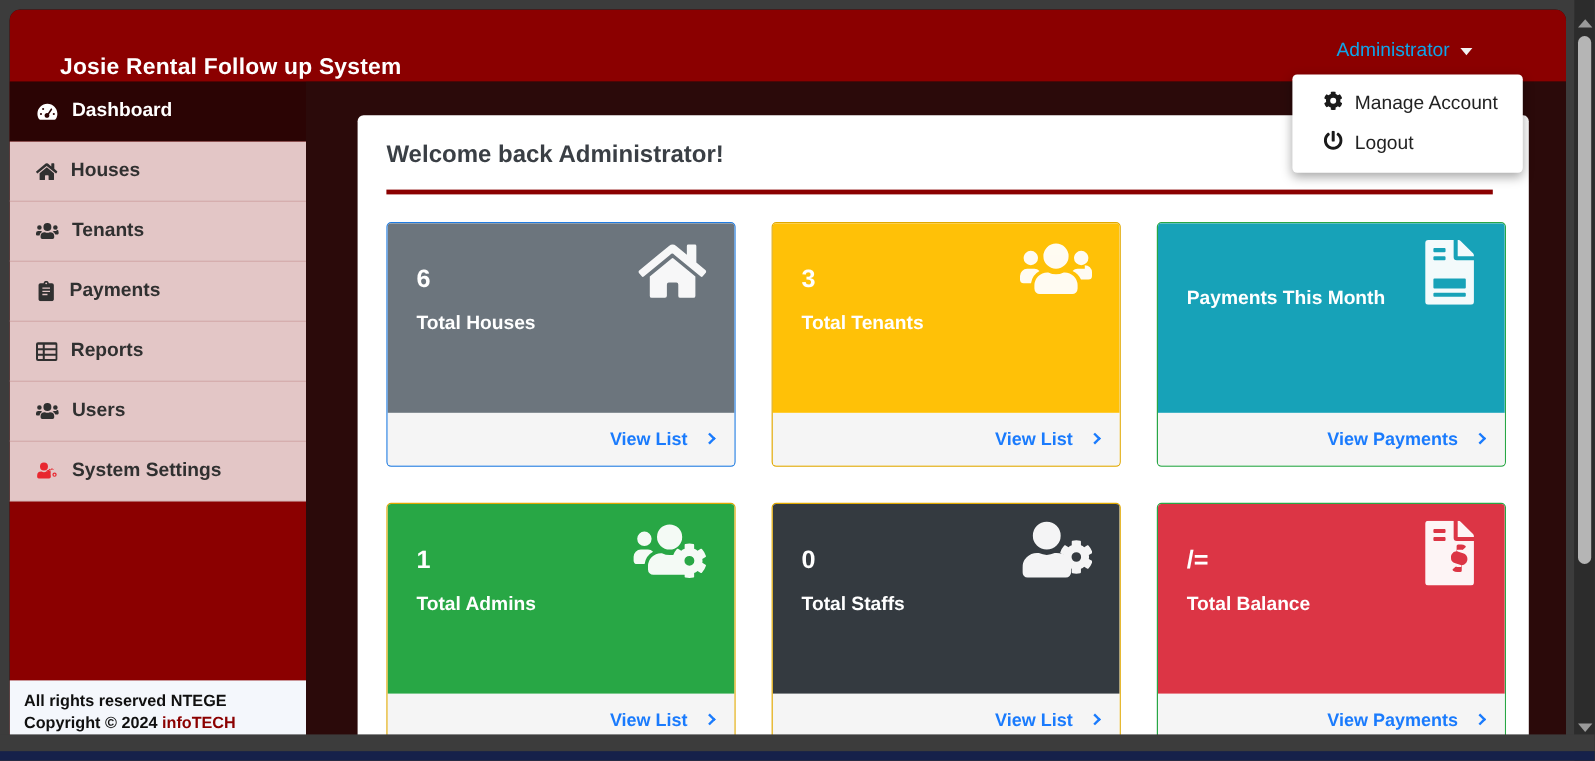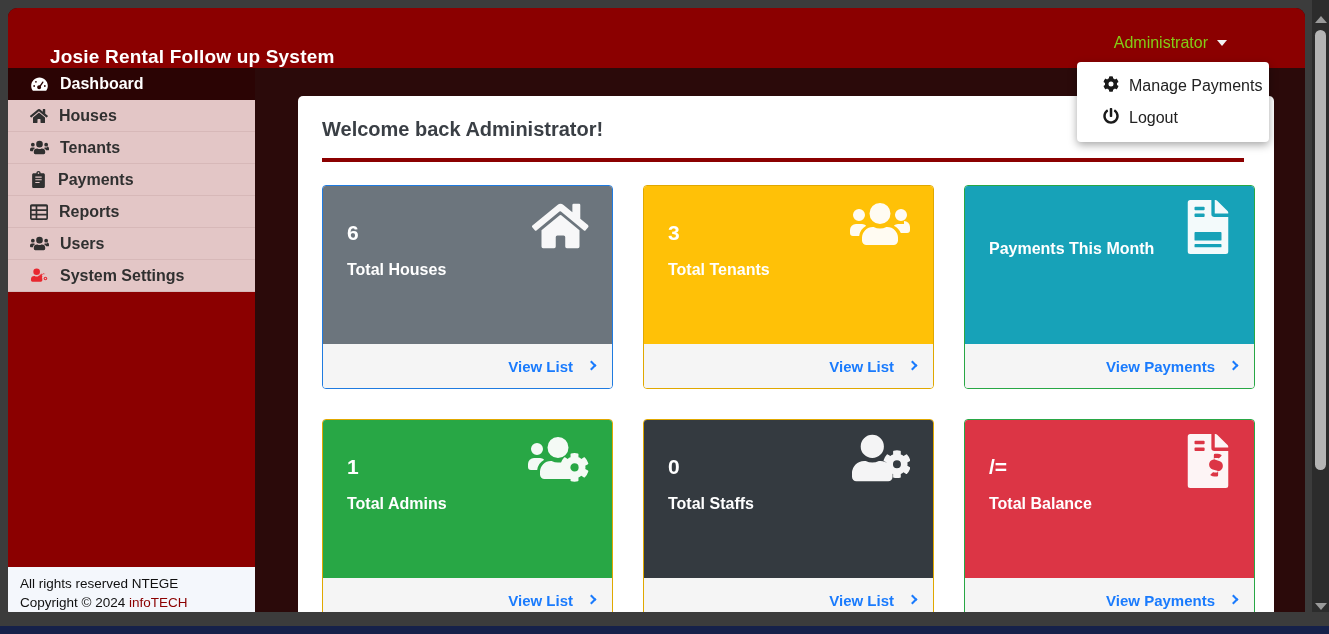--- a/index.html
+++ b/index.html
@@ -32,21 +32,21 @@
     display: flex; align-items: flex-end;
   }
   #brand-title {
     color: #ffffff; font-size: 19px; font-weight: bold;
     margin-left: 42px; letter-spacing: .2px;
     white-space: nowrap;
   }
   #user-menu-trigger {
     position: absolute; right: 78px; top: 26px;
     display: flex; align-items: center; gap: 9px;
-    color: #84cc16; font-size: 16px; cursor: pointer;
+    color: #0ea5e9; font-size: 16px; cursor: pointer;
   }
   .caret-down {
     width: 0; height: 0;
     border-left: 5px solid transparent;
     border-right: 5px solid transparent;
     border-top: 6px solid #f2f2f2;
     display: inline-block;
   }
 
   
@@ -68,37 +68,37 @@
 
   
   #sidebar {
     position: absolute; left: 0; top: 60px;
     width: 247px; height: 552px;
     background: #8b0000;
     display: flex; flex-direction: column;
   }
   .nav-item {
     display: flex; align-items: center; gap: 11px;
-    height: 32px; padding-left: 22px;
+    height: 50px; padding-left: 22px;
     font-size: 16px; font-weight: bold;
     color: #303030; cursor: pointer;
     background: #e3c6c6;
     border-bottom: 1px solid #d7b8b8;
   }
   .nav-item.active {
     background: #2b0404; color: #ffffff; border-bottom: none;
   }
   .nav-item .nav-icon { flex: none; display: flex; align-items: center; }
   .nav-item.red-icon .nav-icon svg { fill: #e8272f; }
   #sidebar-spacer { flex: 1; background: #8b0000; }
 
   #sidebar-footer {
     background: #f4f7fc;
     padding: 7px 0 8px 12px;
-    font-size: 13.5px; font-weight: normal; color: #101010;
+    font-size: 13.5px; font-weight: bold; color: #101010;
     line-height: 19px;
     margin-top: 16px;
   }
   #sidebar-footer .brandmark { color: #8b0000; }
 
   
   #main-area {
     position: absolute; left: 247px; top: 60px;
     width: 1154px; height: 552px;
     background: #2b0a0a;
@@ -419,21 +419,21 @@
       </div>
     </div>
 
     <div id="user-dropdown">
       <div class="dropdown-item">
         <span>
           <svg width="16" height="16" viewBox="0 0 512 512" fill="#1a1a1a">
               <path d="M487.4 315.7l-42.6-24.6c4.3-23.2 4.3-47 0-70.2l42.6-24.6c4.9-2.8 7.1-8.6 5.5-14-11.1-35.6-30-67.8-54.7-94.6-3.8-4.1-10-5.1-14.8-2.3L380.8 110a192.4 192.4 0 0 0-60.8-35.1V25.8c0-5.6-3.9-10.5-9.4-11.7a195.8 195.8 0 0 0-109.2 0c-5.5 1.2-9.4 6.1-9.4 11.7v49.1A192.4 192.4 0 0 0 131.2 110L88.6 85.4c-4.9-2.8-11-1.9-14.8 2.3A194 194 0 0 0 19.1 182.3c-1.6 5.4.6 11.2 5.5 14L67.2 221c-4.3 23.2-4.3 47 0 70.2l-42.6 24.6c-4.9 2.8-7.1 8.6-5.5 14 11.1 35.6 30 67.8 54.7 94.6 3.8 4.1 10 5.1 14.8 2.3L131.2 402a192.4 192.4 0 0 0 60.8 35.1v49.1c0 5.6 3.9 10.5 9.4 11.7 36.3 8.2 73 8 109.2 0 5.5-1.2 9.4-6.1 9.4-11.7v-49.1a192.4 192.4 0 0 0 60.8-35.1l42.6 24.6c4.9 2.8 11 1.9 14.8-2.3a194 194 0 0 0 54.7-94.6c1.6-5.4-.6-11.2-5.5-14zM256 336a80 80 0 1 1 0-160 80 80 0 0 1 0 160z"></path>
             </svg>
         </span>
-        <span>Manage Payments</span>
+        <span>Manage Account</span>
       </div>
       <div class="dropdown-item">
         <span>
           <svg width="16" height="16" viewBox="0 0 512 512" fill="#1a1a1a">
               <path d="M400 54.1c63 45 104 118.6 104 201.9 0 136.8-110.8 247.7-247.5 248C120 504.3 8.2 393 8 256.4 7.9 173.1 48.9 99.3 111.8 54.2c11.7-8.3 28-4.8 35 7.7L162.6 90c6 10.7 3.2 24.2-6.6 31.5C115 152.2 88 200.9 88 256c0 93 74.7 168 168 168 92.7 0 168-74.8 168-168 0-55.4-27.4-103.7-68.4-134.5-9.8-7.3-12.5-20.9-6.5-31.6l15.8-28.1c7-12.4 23.2-16 34.9-7.7zM296 264V24c0-13.3-10.7-24-24-24h-32c-13.3 0-24 10.7-24 24v240c0 13.3 10.7 24 24 24h32c13.3 0 24-10.7 24-24z"></path>
             </svg>
         </span>
         <span>Logout</span>
       </div>
     </div>

